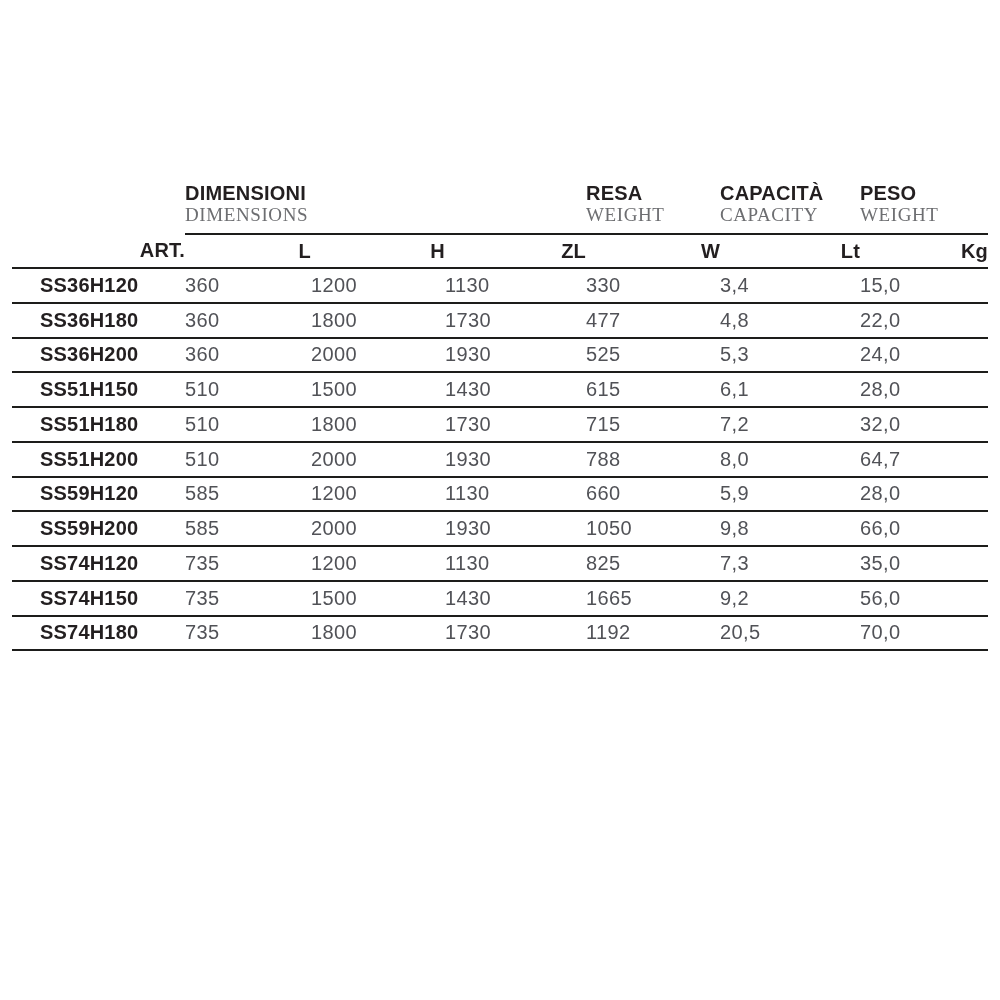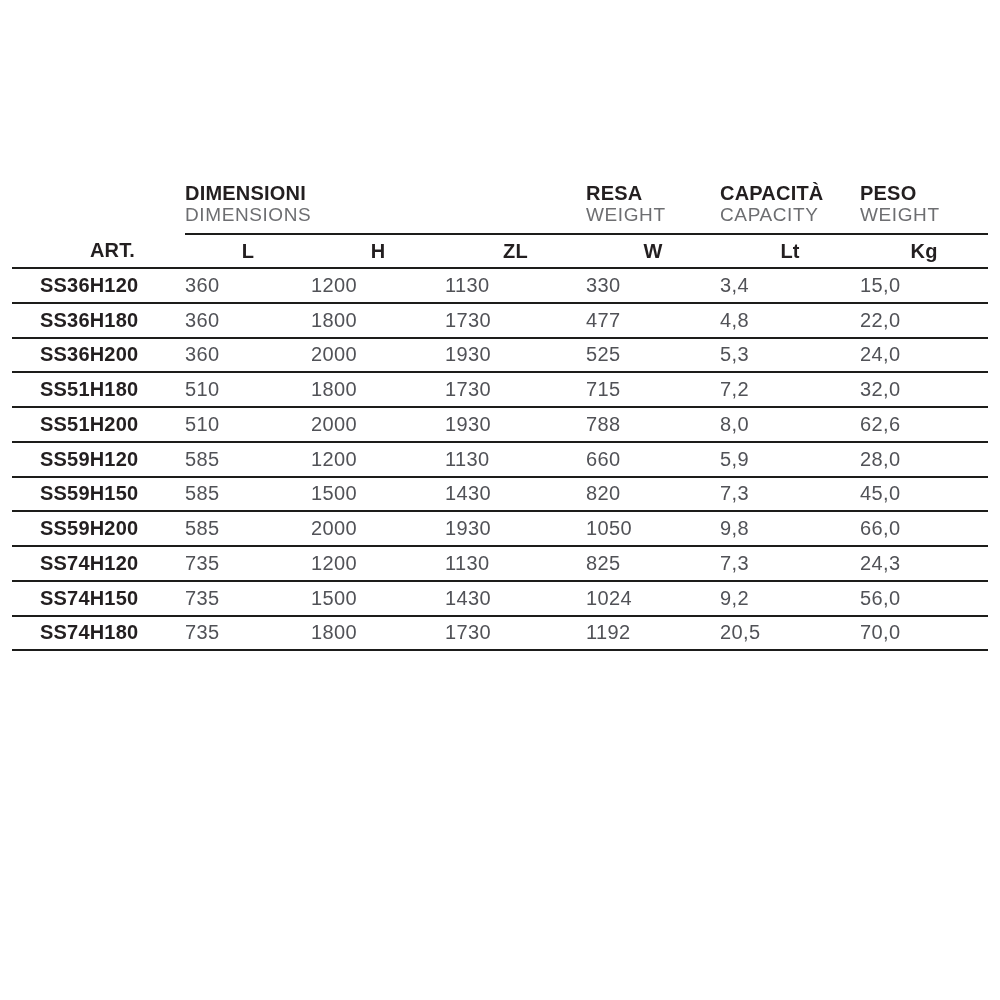--- a/index.html
+++ b/index.html
@@ -37,24 +37,25 @@
     color: #231f20;
     letter-spacing: 0.2px;
     line-height: 22px;
   }
   .grp-sub {
     font-size: 19px;
     font-weight: 400;
     color: #6d6e71;
     letter-spacing: 0.6px;
     line-height: 22px;
+    font-family: Liberation Serif, serif;
   }
   
   tr.cols-row th {
-    text-align: center;
+    text-align: right;
     font-size: 20px;
     font-weight: 700;
     color: #231f20;
     height: 32px;
     padding: 0;
     vertical-align: middle;
     border-bottom: 2px solid #1d1d1b;
     letter-spacing: 0.2px;
   }
   tr.cols-row th.art-col { padding-left: 28px; }
@@ -145,79 +146,79 @@
         <tr>
           <td class="art-cell">SS36H200</td>
           <td class="value-cell">360</td>
           <td class="value-cell">2000</td>
           <td class="value-cell">1930</td>
           <td class="value-cell">525</td>
           <td class="value-cell">5,3</td>
           <td class="value-cell">24,0</td>
         </tr>
         <tr>
+          <td class="art-cell">SS51H150</td>
+          <td class="value-cell">510</td>
+          <td class="value-cell">1500</td>
+          <td class="value-cell">1430</td>
+          <td class="value-cell">615</td>
+          <td class="value-cell">6,1</td>
+          <td class="value-cell">28,0</td>
+        </tr>
+        <tr>
           <td class="art-cell">SS51H180</td>
           <td class="value-cell">510</td>
           <td class="value-cell">1800</td>
           <td class="value-cell">1730</td>
           <td class="value-cell">715</td>
           <td class="value-cell">7,2</td>
           <td class="value-cell">32,0</td>
         </tr>
         <tr>
           <td class="art-cell">SS51H200</td>
           <td class="value-cell">510</td>
           <td class="value-cell">2000</td>
           <td class="value-cell">1930</td>
           <td class="value-cell">788</td>
           <td class="value-cell">8,0</td>
-          <td class="value-cell">62,6</td>
+          <td class="value-cell">64,7</td>
         </tr>
         <tr>
           <td class="art-cell">SS59H120</td>
           <td class="value-cell">585</td>
           <td class="value-cell">1200</td>
           <td class="value-cell">1130</td>
           <td class="value-cell">660</td>
           <td class="value-cell">5,9</td>
           <td class="value-cell">28,0</td>
         </tr>
         <tr>
-          <td class="art-cell">SS59H150</td>
-          <td class="value-cell">585</td>
-          <td class="value-cell">1500</td>
-          <td class="value-cell">1430</td>
-          <td class="value-cell">820</td>
-          <td class="value-cell">7,3</td>
-          <td class="value-cell">45,0</td>
-        </tr>
-        <tr>
           <td class="art-cell">SS59H200</td>
           <td class="value-cell">585</td>
           <td class="value-cell">2000</td>
           <td class="value-cell">1930</td>
           <td class="value-cell">1050</td>
           <td class="value-cell">9,8</td>
           <td class="value-cell">66,0</td>
         </tr>
         <tr>
           <td class="art-cell">SS74H120</td>
           <td class="value-cell">735</td>
           <td class="value-cell">1200</td>
           <td class="value-cell">1130</td>
           <td class="value-cell">825</td>
           <td class="value-cell">7,3</td>
-          <td class="value-cell">24,3</td>
+          <td class="value-cell">35,0</td>
         </tr>
         <tr>
           <td class="art-cell">SS74H150</td>
           <td class="value-cell">735</td>
           <td class="value-cell">1500</td>
           <td class="value-cell">1430</td>
-          <td class="value-cell">1024</td>
+          <td class="value-cell">1665</td>
           <td class="value-cell">9,2</td>
           <td class="value-cell">56,0</td>
         </tr>
         <tr>
           <td class="art-cell">SS74H180</td>
           <td class="value-cell">735</td>
           <td class="value-cell">1800</td>
           <td class="value-cell">1730</td>
           <td class="value-cell">1192</td>
           <td class="value-cell">20,5</td>

